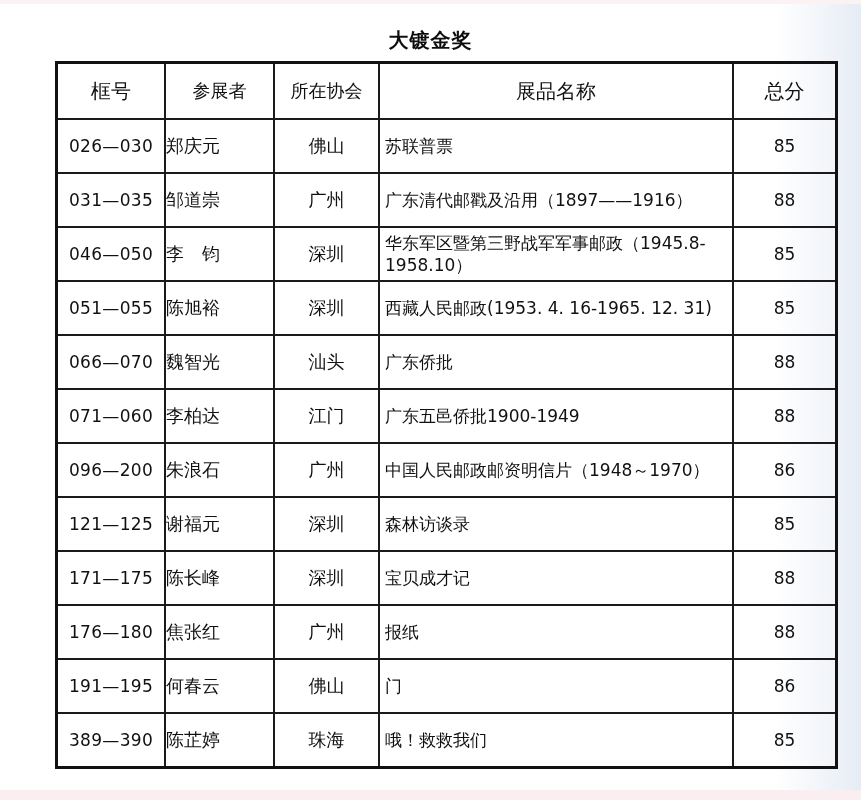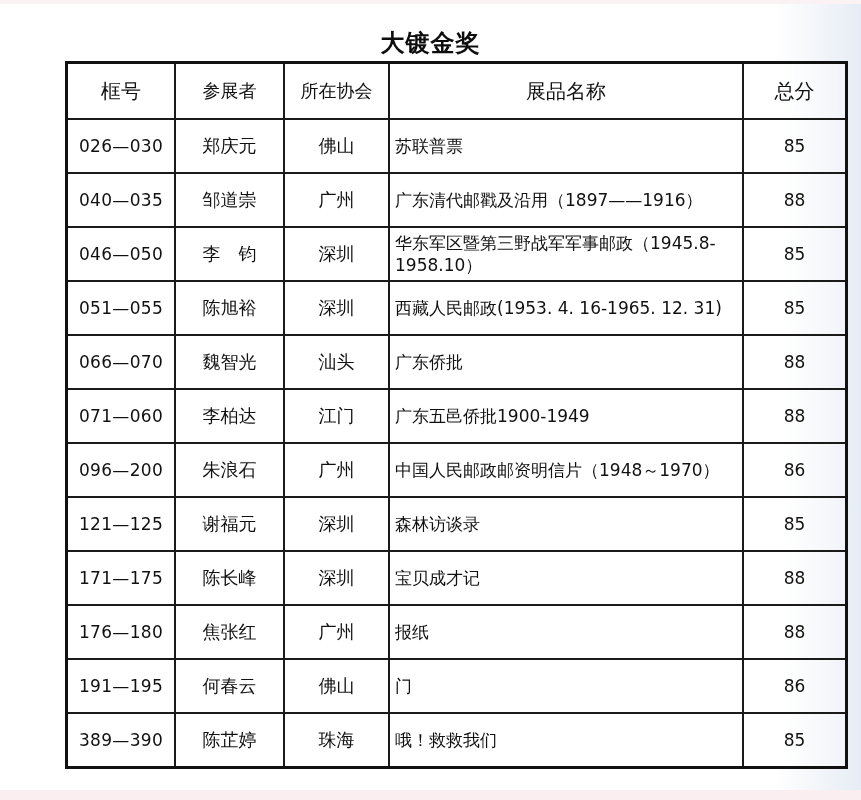--- a/index.html
+++ b/index.html
@@ -27,55 +27,54 @@
       height: 4px;
       background: #fbf3f3;
     }
     .page-title {
       position: absolute;
       left: 0;
       width: 861px;
       top: 4px;
       height: 46px;
       text-align: center;
-      font-size: 24px;
+      font-size: 20px;
       font-weight: bold;
       line-height: 46px;
       letter-spacing: 1px;
       color: #0d0d0d;
     }
     .award-table {
       position: absolute;
       left: 55px;
       top: 61px;
       border-collapse: collapse;
       border: 3px solid #111;
       background: #fff;
       table-layout: fixed;
-      margin-left: 10px;
     }
     .award-table td, .award-table th {
       border: 2px solid #1a1a1a;
       padding: 0;
       overflow: hidden;
       font-weight: normal;
     }
     .award-table th {
       height: 54px;
       font-size: 20px;
       text-align: center;
       color: #111;
     }
     .award-table td {
       height: 52px;
       font-size: 17px;
       color: #111;
     }
     .c-frame { width: 106px; text-align: center; letter-spacing: 0.3px; }
-    .c-name { width: 107px; text-align: center; font-size: 18px !important; }
+    .c-name { width: 107px; text-align: left; font-size: 18px !important; }
     .c-assoc { width: 103px; text-align: center; font-size: 18px !important; font-family: Liberation Mono, monospace; }
     .c-title { width: 347px; text-align: left; padding-left: 5px !important; line-height: 22px; }
     .c-score { width: 101px; text-align: center; }
     .award-table td.c-score { background: linear-gradient(to right, #ffffff 40%, #f1f4f9 100%); }
     .award-table th.c-score { background: linear-gradient(to right, #ffffff 40%, #f1f4f9 100%); }
   </style>
 </head>
 <body>
 
 <div class="top-strip"></div>
@@ -94,21 +93,21 @@
   </thead>
   <tbody>
     <tr>
       <td class="c-frame">026—030</td>
       <td class="c-name">郑庆元</td>
       <td class="c-assoc">佛山</td>
       <td class="c-title">苏联普票</td>
       <td class="c-score">85</td>
     </tr>
     <tr>
-      <td class="c-frame">040—035</td>
+      <td class="c-frame">031—035</td>
       <td class="c-name">邹道崇</td>
       <td class="c-assoc">广州</td>
       <td class="c-title">广东清代邮戳及沿用（1897——1916）</td>
       <td class="c-score">88</td>
     </tr>
     <tr>
       <td class="c-frame">046—050</td>
       <td class="c-name">李　钧</td>
       <td class="c-assoc">深圳</td>
       <td class="c-title">华东军区暨第三野战军军事邮政（1945.8-1958.10）</td>

